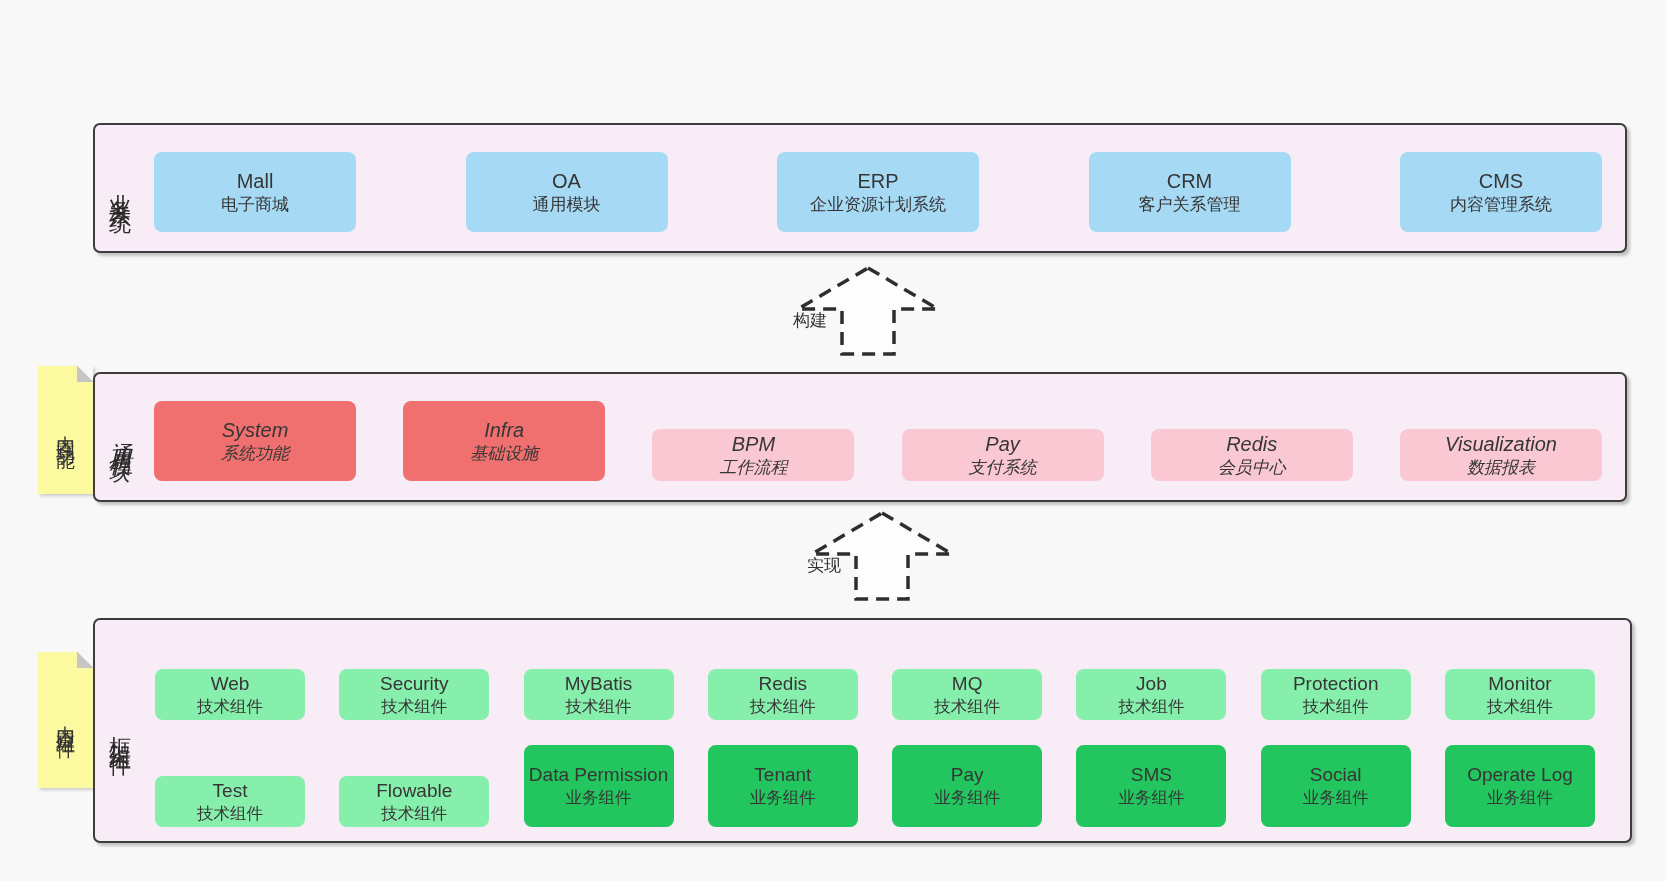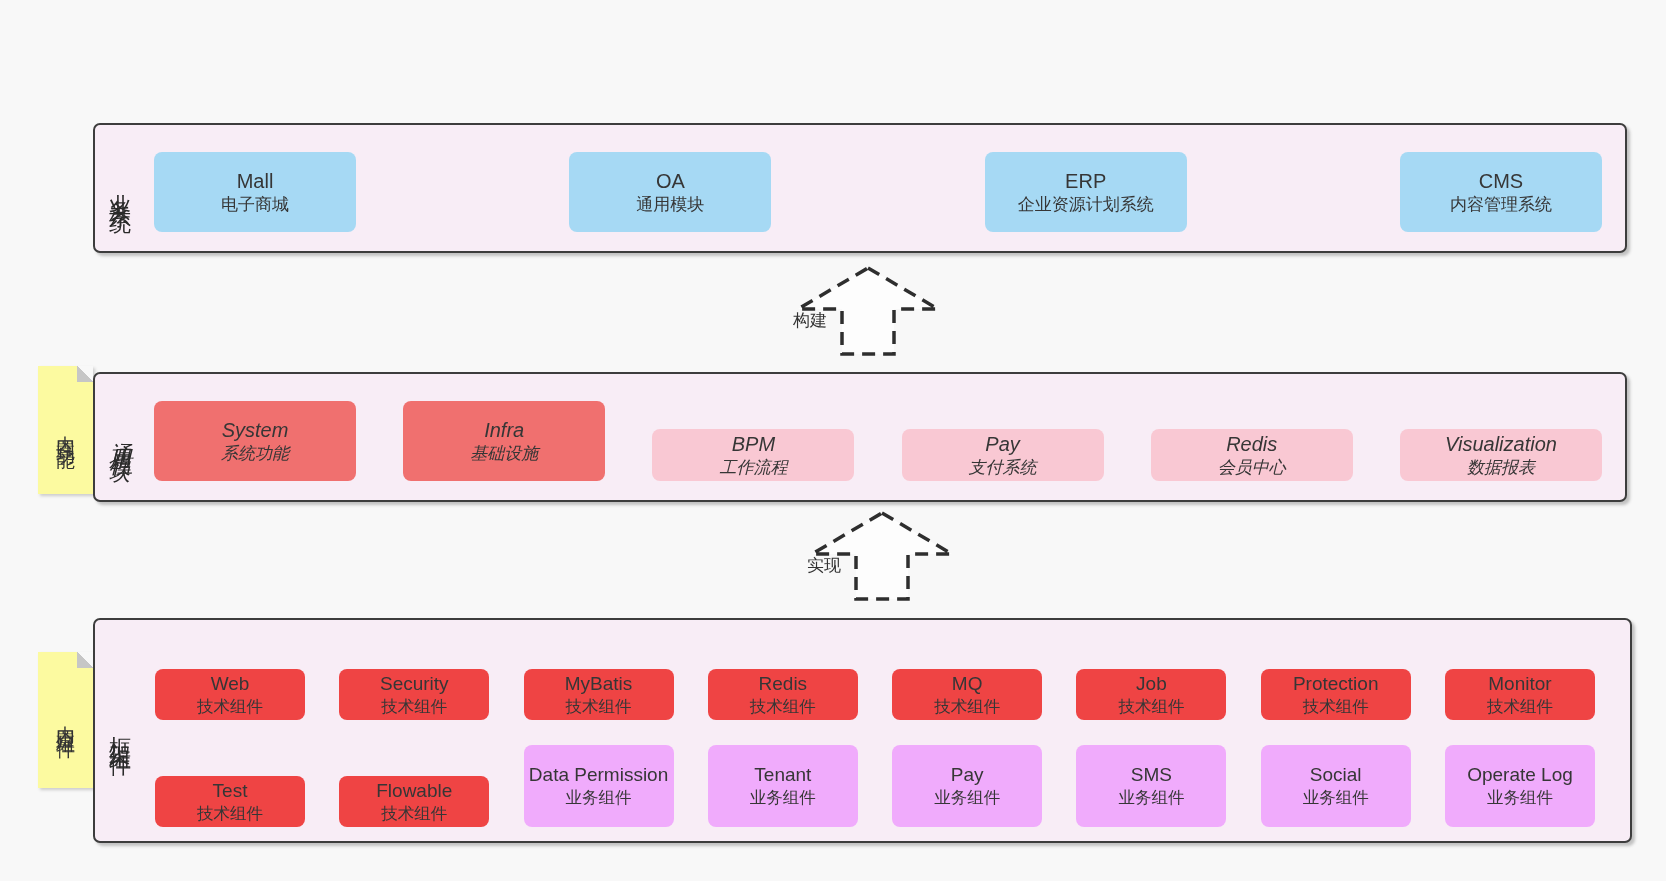--- a/index.html
+++ b/index.html
@@ -47,22 +47,22 @@
   .row6 .box{width:202px;}
   .rowA .box,.rowB .box{width:150px;}
   .box .en{font-size:20px;line-height:1.3;}
   .box .zh{font-size:17px;line-height:1.3;}
   .rowA .box .en,.rowB .box .en{font-size:19px;line-height:1.25;}
   .rowA .box .zh,.rowB .box .zh{font-size:16.5px;line-height:1.3;}
 
   .blue {background:#a6d9f4;}
   .red  {background:#f0706f;}
   .pink {background:#f9c8d3;margin-top:28px;}
-  .green{background:#ef4444;margin-top:31px;}
-  .lgreen{background:#f0abfc;}
+  .green{background:#86efac;margin-top:31px;}
+  .lgreen{background:#22c55e;}
 
   
   .note{
     position:absolute;width:55px;background:#fcfaa0;
     box-shadow:2px 2px 3px rgba(0,0,0,.18);
     display:flex;align-items:center;justify-content:center;
     writing-mode:vertical-rl;text-orientation:upright;
     font-size:19px;letter-spacing:5px;color:#333;
   }
   .note-modules{left:38px;top:366px;height:128px;}
@@ -96,20 +96,24 @@
       </div>
       <div class="box blue">
         <div class="en">OA</div>
         <div class="zh">通用模块</div>
       </div>
       <div class="box blue">
         <div class="en">ERP</div>
         <div class="zh">企业资源计划系统</div>
       </div>
       <div class="box blue">
+        <div class="en">CRM</div>
+        <div class="zh">客户关系管理</div>
+      </div>
+      <div class="box blue">
         <div class="en">CMS</div>
         <div class="zh">内容管理系统</div>
       </div>
     </div>
   </div>
 
   <div class="arrow arrow-build">
     <svg width="150" height="96" viewBox="0 0 150 96">
       <path d="M75,5 L145,46 L101,46 L101,91 L49,91 L49,46 L5,46 Z" fill="#fdfdfd" stroke="#2e2e2e" stroke-width="3.5" stroke-dasharray="13 8" stroke-linejoin="miter"></path>
     </svg>

